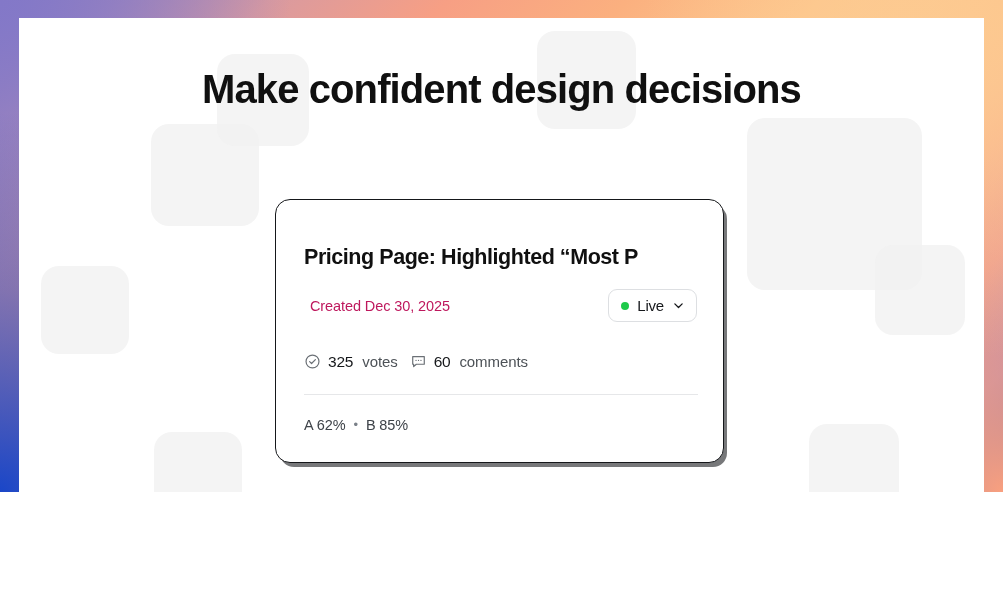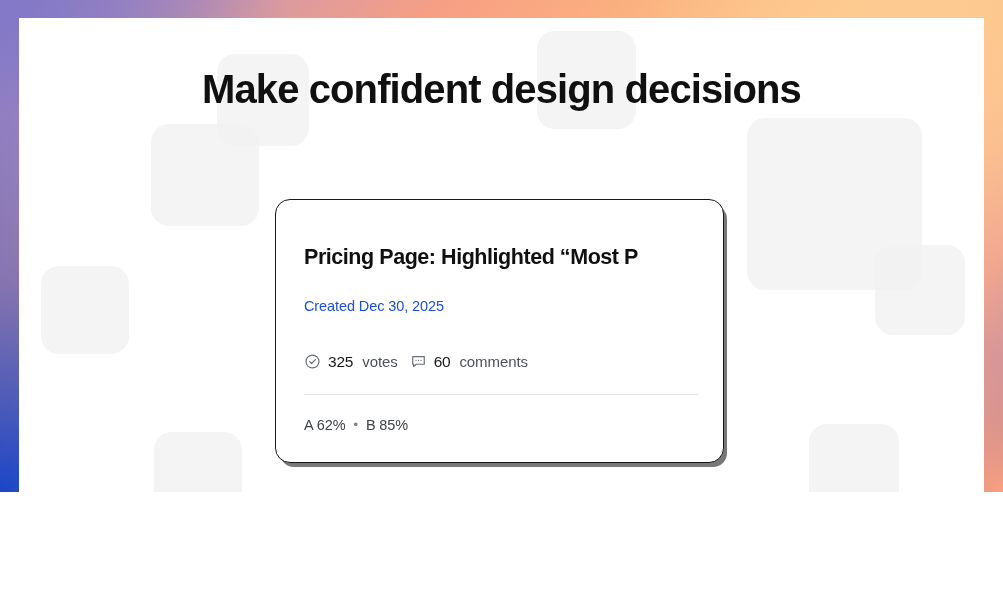--- a/index.html
+++ b/index.html
@@ -108,23 +108,24 @@
   #meta-row {
     display: flex;
     align-items: center;
     justify-content: space-between;
     margin-top: 19px;
     height: 34px;
   }
 
   #created-text {
     font-size: 14.5px;
-    color: #1d4ed8;
+    color: #be185d;
     letter-spacing: -0.1px;
     white-space: nowrap;
+    margin-left: 6px;
   }
 
   #status-pill {
     display: flex;
     align-items: center;
     gap: 8px;
     height: 33px;
     padding: 0 11px 0 12px;
     border: 1.2px solid #dddfe2;
     border-radius: 9px;
@@ -207,20 +208,29 @@
 
     <h1 id="headline">Make confident design decisions</h1>
 
     <div id="card">
 
       <div id="card-title">Pricing Page: Highlighted “Most P</div>
 
       <div id="meta-row">
         <span id="created-text">Created Dec 30, 2025</span>
 
+        <div id="status-pill">
+          <span id="status-dot"></span>
+          <span id="status-label">Live</span>
+          <span>
+            <svg class="chev" width="13" height="13" viewBox="0 0 16 16" fill="none" stroke="#15171a" stroke-width="1.6" stroke-linecap="round" stroke-linejoin="round">
+              <path d="M3.5 6 L8 10.5 L12.5 6"></path>
+            </svg>
+          </span>
+        </div>
       </div>
 
       <div id="stats-row">
 
         <div class="stat">
           <span class="icon">
             <svg width="17" height="17" viewBox="0 0 20 20" fill="none" stroke="#6b7076" stroke-width="1.4" stroke-linecap="round" stroke-linejoin="round">
               <circle cx="10" cy="10" r="7.6"></circle>
               <path d="M6.6 10.2 L8.9 12.4 L13.4 7.8"></path>
             </svg>

